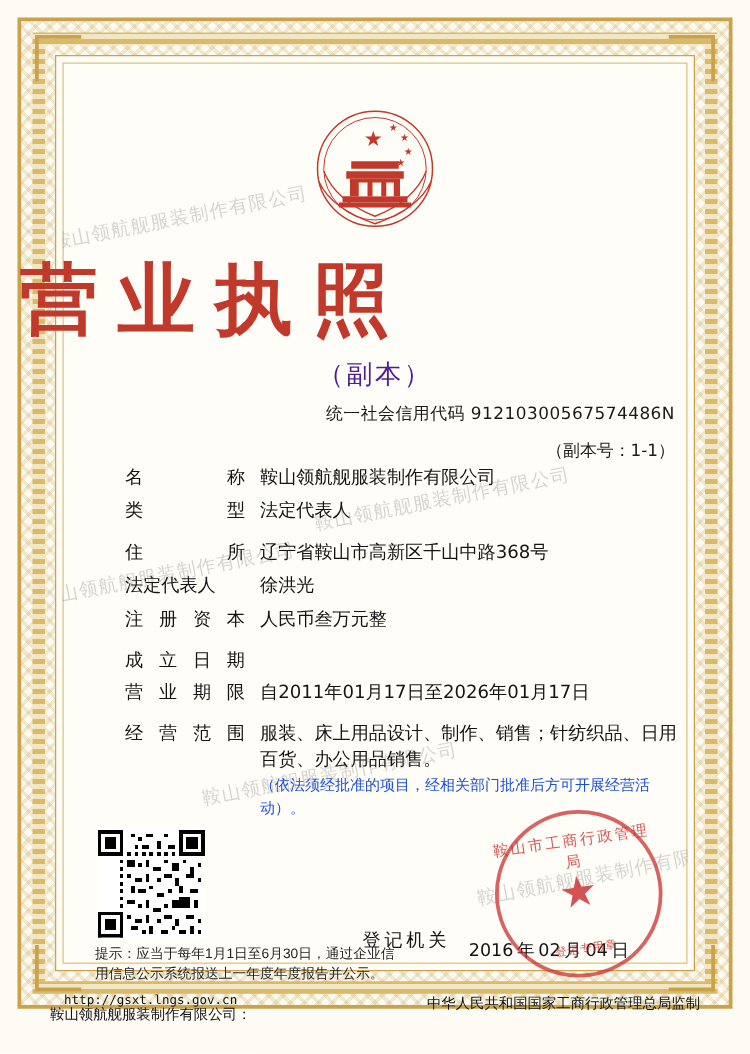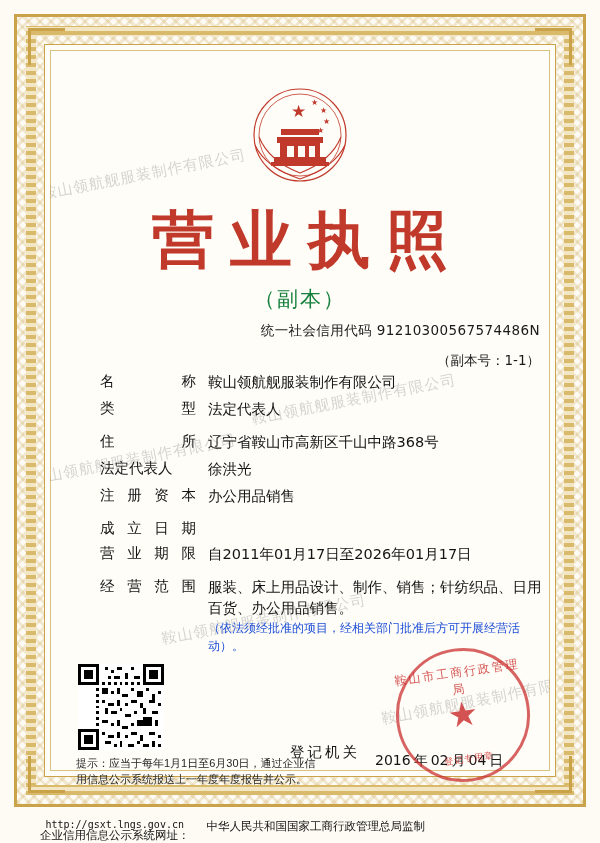--- a/index.html
+++ b/index.html
@@ -116,37 +116,36 @@
     justify-content: center;
     align-items: center;
   }
 
   
   .title {
     position: absolute;
     left: 0;
     right: 0;
     top: 198px;
-    text-align: center;
     font-size: 62px;
     letter-spacing: 16px;
     font-weight: bold;
     color: #c0392b;
     text-indent: 16px;
     z-index: 6;
     font-family: "DejaVu Sans", sans-serif;
   }
   .subtitle {
     position: absolute;
     left: 0;
     right: 0;
     top: 285px;
     text-align: center;
     font-size: 21px;
-    color: #15803d;
+    color: #4c1d95;
     letter-spacing: 2px;
     z-index: 6;
     font-family: "DejaVu Sans", sans-serif;
   }
 
   
   .credit-code {
     position: absolute;
     right: 60px;
     top: 322px;
@@ -283,27 +282,27 @@
     font-family: "DejaVu Sans", sans-serif;
   }
   .seal-text-top { top: 13px; }
   .seal-text-bottom { bottom: 13px; font-size: 9px; letter-spacing: 1px; }
 
   
   .footer {
     position: absolute;
     left: 40px;
     right: 40px;
-    bottom: 0;
+    bottom: 24px;
     display: flex;
+    justify-content: space-between;
     font-size: 11.5px;
     color: #111;
     z-index: 9;
     font-family: "DejaVu Sans", sans-serif;
-    gap: 17px;
   }
   .footer-left { display: flex; flex-direction: column; }
   .footer-url {
     font-family: "DejaVu Sans Mono", monospace;
     font-size: 10px;
     text-align: center;
     margin-bottom: -2px;
   }
 </style>
 </head>
@@ -405,21 +404,21 @@
       <div class="field-value">徐洪光</div>
     </div>
 
     <div class="field-row">
       <div class="field-label">
         <span>注</span>
         <span>册</span>
         <span>资</span>
         <span>本</span>
       </div>
-      <div class="field-value">办公用品销售</div>
+      <div class="field-value">人民币叁万元整</div>
     </div>
 
     <div class="field-row row-gap">
       <div class="field-label">
         <span>成</span>
         <span>立</span>
         <span>日</span>
         <span>期</span>
       </div>
     </div>
@@ -557,18 +556,18 @@
 
   <div class="seal">
     <div class="seal-text-top">鞍山市工商行政管理局</div>
     <div class="seal-star">★</div>
     <div class="seal-text-bottom">登记专用章</div>
   </div>
 
   <div class="footer">
     <div class="footer-left">
       <span class="footer-url">http://gsxt.lngs.gov.cn</span>
-      <span>企业信用信息公示系统网址：</span>
+      <span>鞍山领航舰服装制作有限公司：</span>
     </div>
     <div>中华人民共和国国家工商行政管理总局监制</div>
   </div>
 
 </div>
 
 </body></html>

